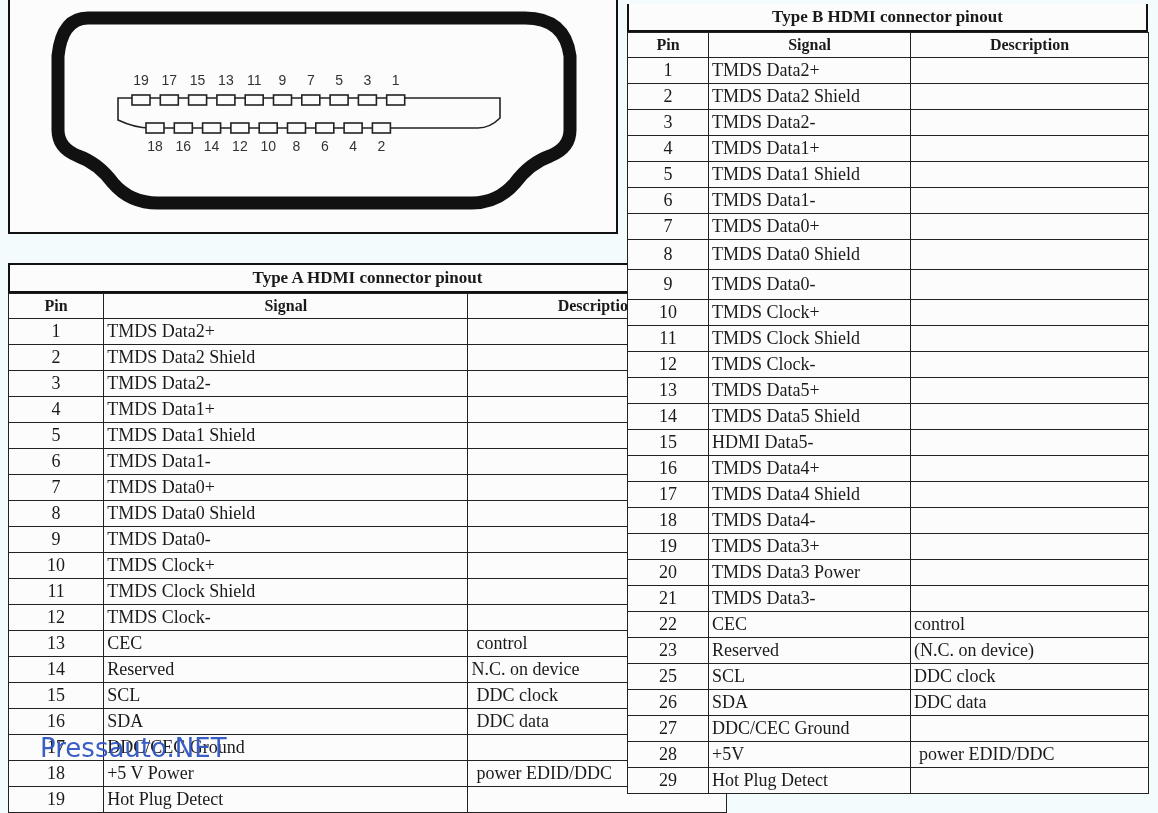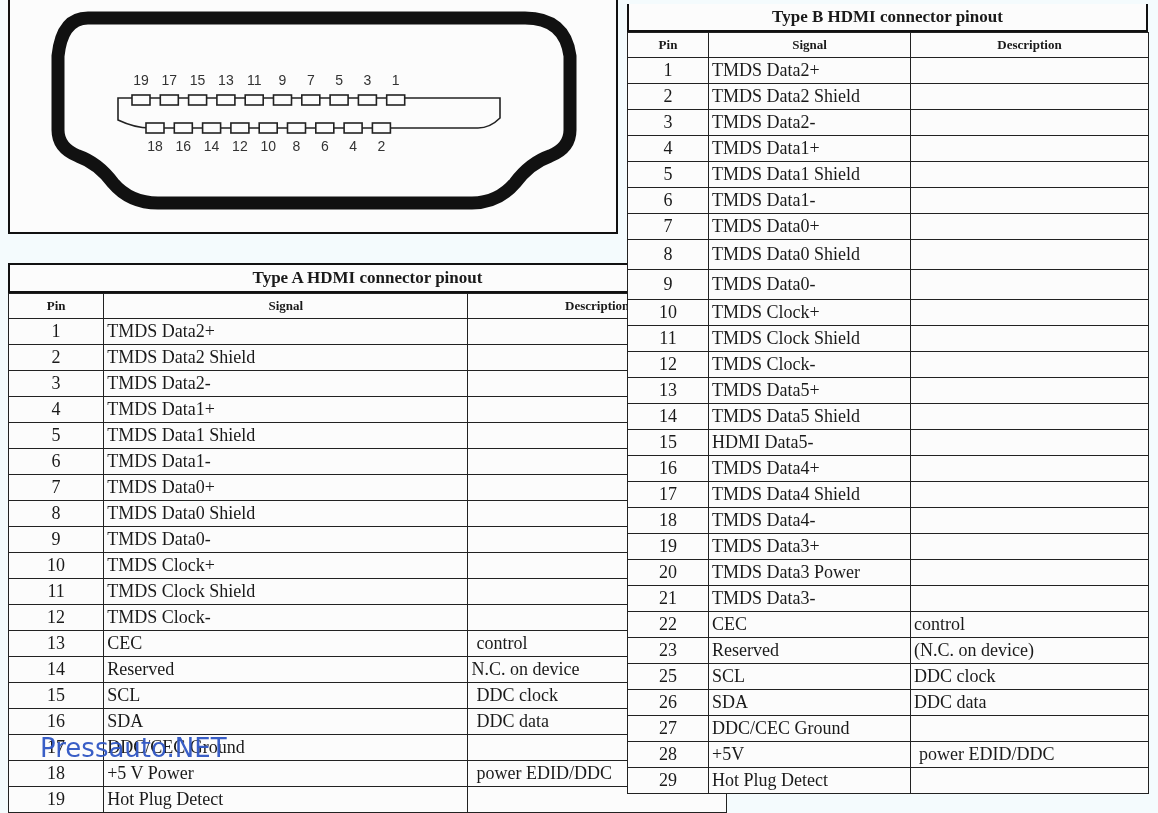--- a/index.html
+++ b/index.html
@@ -25,21 +25,21 @@
   table.pinout {
     position: absolute; border-collapse: collapse; background: #fcfcfc;
     table-layout: fixed;
   }
   table.pinout caption {
     caption-side: top; font-weight: bold; font-size: 17px; line-height: 26px;
     border: 2px solid #111; border-bottom: 2px solid #111; background: #fcfcfc;
     text-align: center; padding: 0; box-sizing: border-box;
   }
   table.pinout th {
-    font-weight: bold; font-size: 13px; height: 24px; padding: 0;
+    font-weight: bold; font-size: 16px; height: 24px; padding: 0;
     border: 1px solid #222; text-align: center; line-height: 24px;
   }
   table.pinout td {
     font-size: 18px; padding: 0 0 0 3px; border: 1px solid #222;
     height: 25px; line-height: 25px; white-space: nowrap; overflow: hidden;
   }
   table.pinout td.pin { text-align: center; padding: 0; }
   table.pinout td.desc { padding-left: 3px; margin-left: 24px; }
   table.pinout td.desc.indent { padding-left: 8px; }
   table.pinout tr.tall td { height: 29px; line-height: 29px; }

